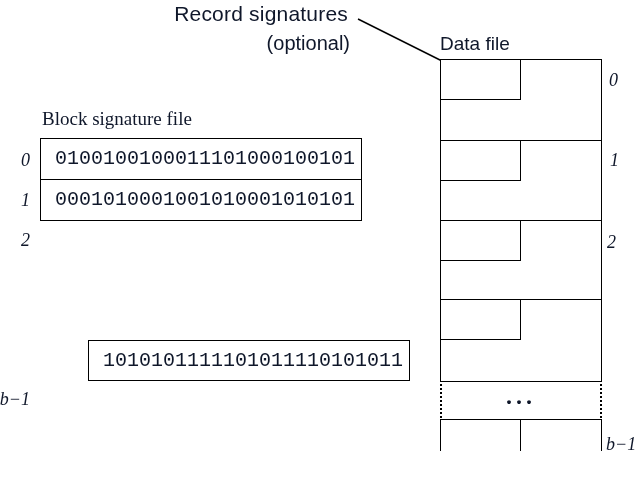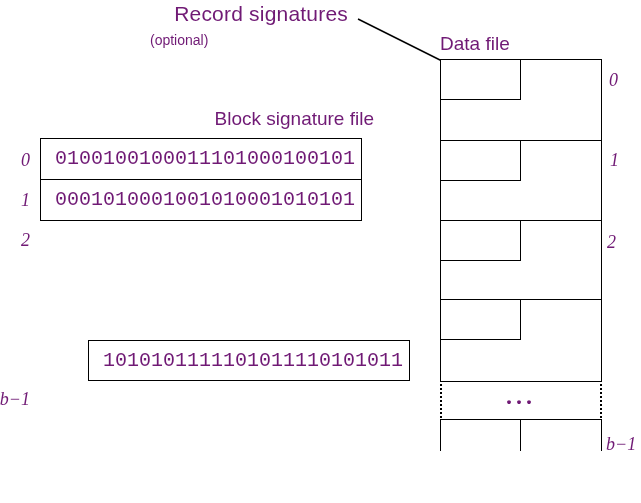--- a/index.html
+++ b/index.html
@@ -7,45 +7,47 @@
     padding: 0;
     background: #ffffff;
   }
   #canvas {
     position: relative;
     width: 641px;
     height: 451px;
     background: #ffffff;
     overflow: hidden;
     font-family: "Liberation Sans", sans-serif;
-    color: #701a75;
+    color: #0f172a;
   }
   .abs { position: absolute; }
 
   
   .annot-main {
     left: 148px; top: 2px; width: 200px;
     text-align: right;
     font-size: 21px;
     letter-spacing: 0.2px;
   }
   .annot-sub {
     left: 150px; top: 32px; width: 200px;
-    font-size: 14px;
+    text-align: right;
+    font-size: 20px;
   }
 
   
   .title-datafile {
     left: 440px; top: 33px; width: 162px;
     font-size: 19px;
   }
   .title-blocksig {
-    left: 52px; top: 108px; width: 322px;
-    text-align: right;
+    left: 42px; top: 108px; width: 322px;
+    text-align: left;
     font-size: 19px;
+    font-family: Liberation Serif, serif;
   }
 
   
   .sigbox {
     left: 40px; width: 322px;
     border: 1.5px solid #000;
     box-sizing: border-box;
     background: #fff;
   }
   .sigbox-1 { top: 138px; }

